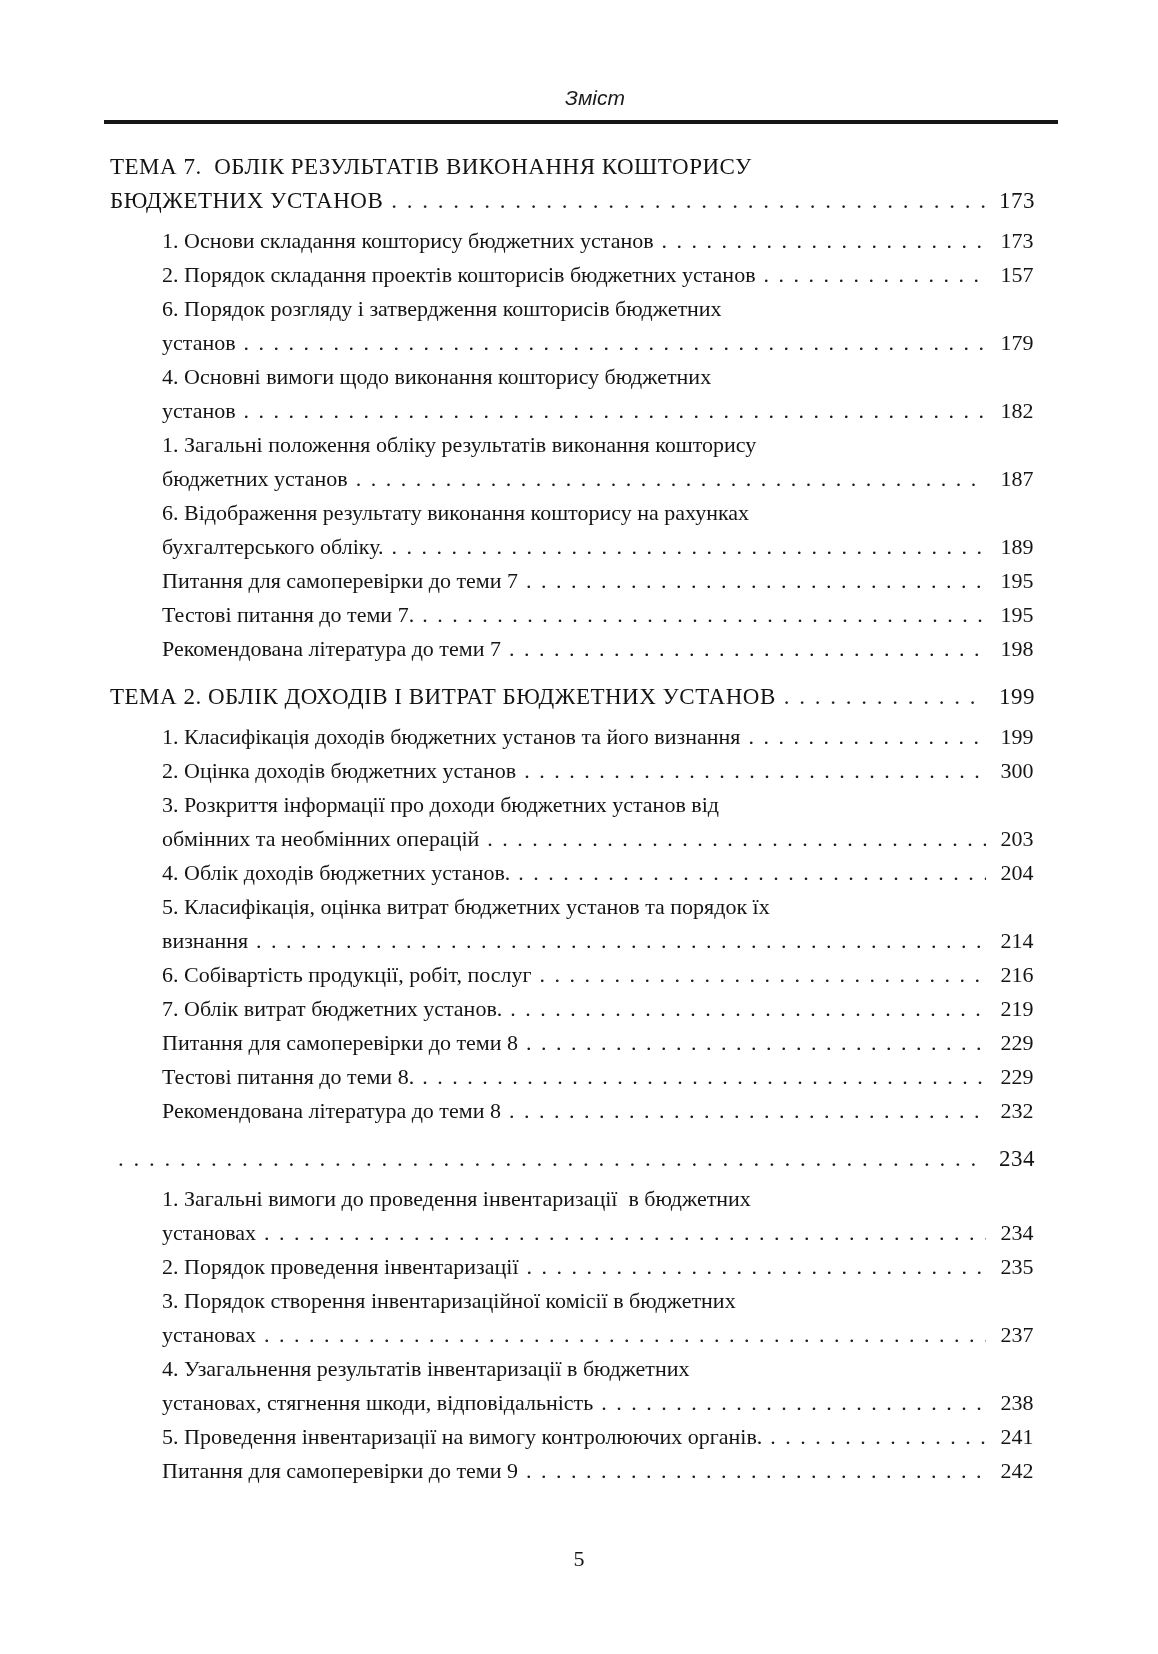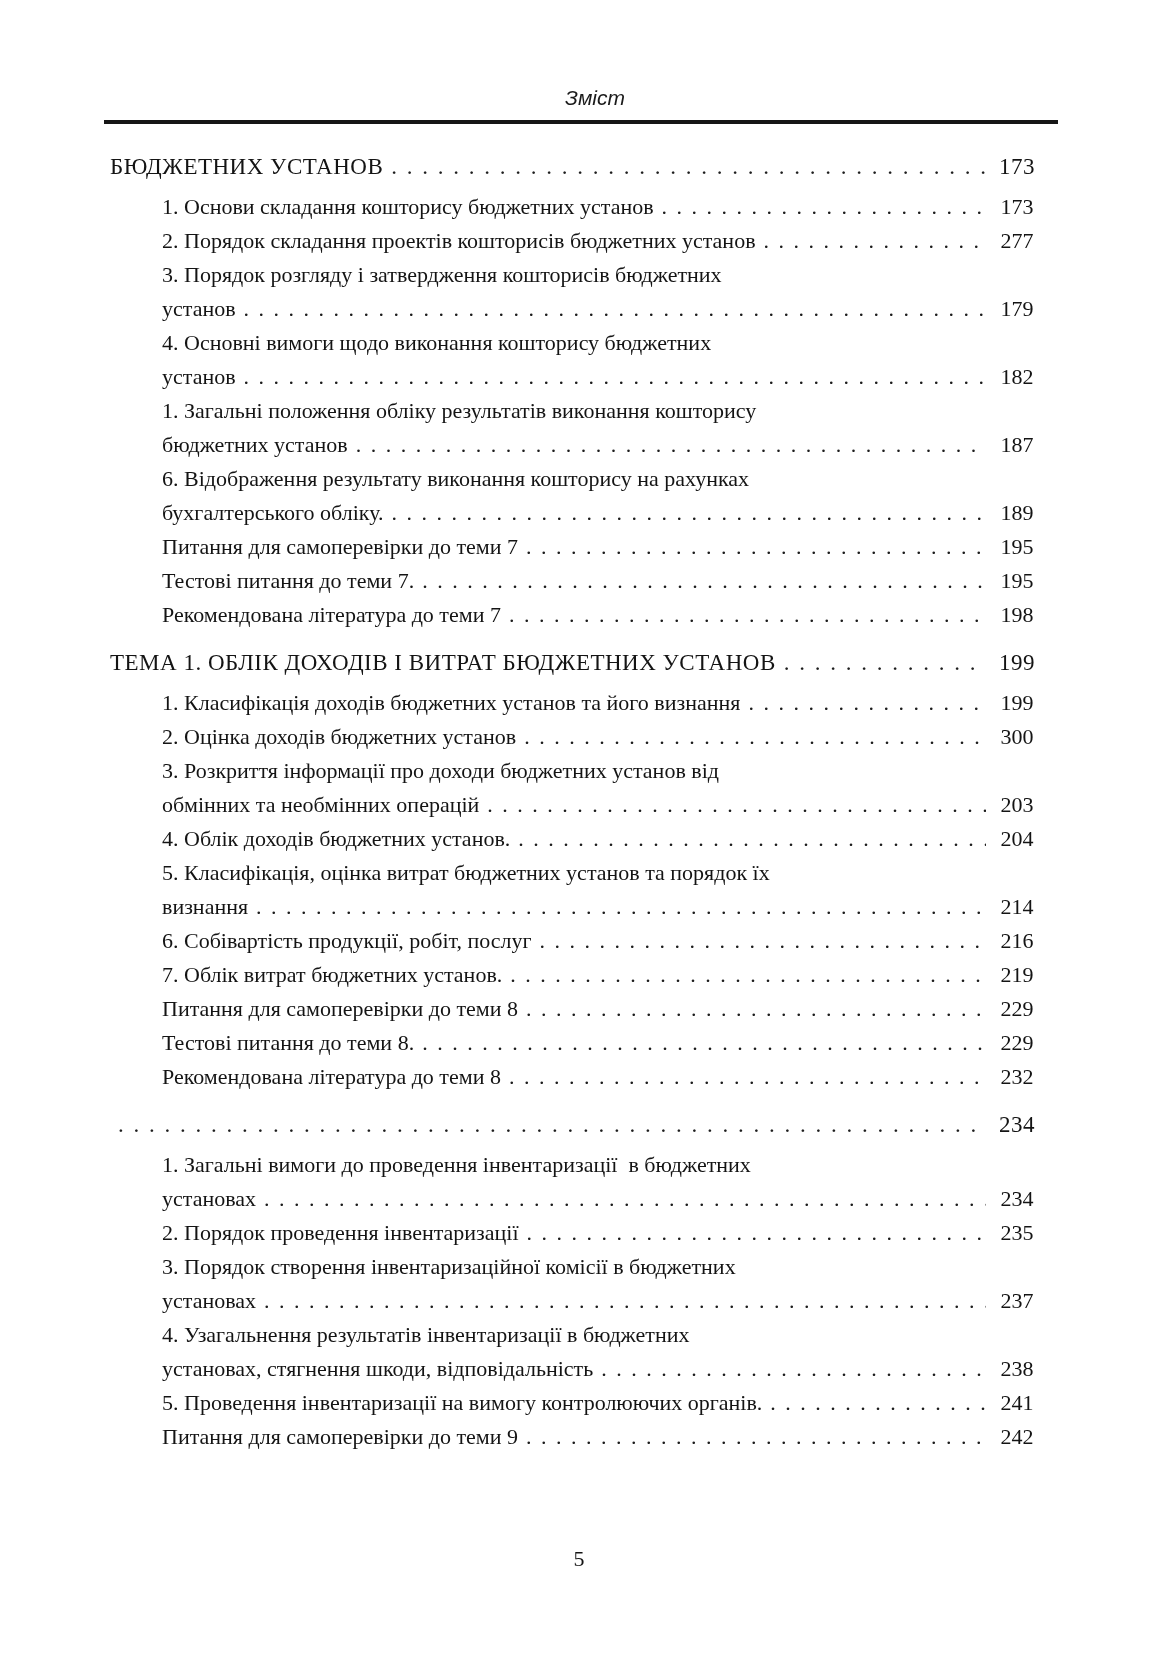--- a/index.html
+++ b/index.html
@@ -65,35 +65,36 @@
 </style>
 </head>
 <body>
 
 <div class="page">
   <div class="running-head">
     <span>Зміст</span>
   </div>
   <div class="head-rule"></div>
   <div class="toc" id="toc">
+      <div class="row tema"><span class="txt">ТЕМА 7.  ОБЛІК РЕЗУЛЬТАТІВ ВИКОНАННЯ КОШТОРИСУ</span></div>
       <div class="row tema-cont head-end"><span class="txt">БЮДЖЕТНИХ УСТАНОВ</span><span class="leader"></span><span class="pg">173</span></div>
       <div class="row item"><span class="txt">1. Основи складання кошторису бюджетних установ</span><span class="leader"></span><span class="pg">173</span></div>
-      <div class="row item"><span class="txt">2. Порядок складання проектів кошторисів бюджетних установ</span><span class="leader"></span><span class="pg">277</span></div>
-      <div class="row item"><span class="txt">3. Порядок розгляду і затвердження кошторисів бюджетних</span></div>
+      <div class="row item"><span class="txt">2. Порядок складання проектів кошторисів бюджетних установ</span><span class="leader"></span><span class="pg">157</span></div>
+      <div class="row item"><span class="txt">6. Порядок розгляду і затвердження кошторисів бюджетних</span></div>
       <div class="row item"><span class="txt">установ</span><span class="leader"></span><span class="pg">179</span></div>
       <div class="row item"><span class="txt">4. Основні вимоги щодо виконання кошторису бюджетних</span></div>
       <div class="row item"><span class="txt">установ</span><span class="leader"></span><span class="pg">182</span></div>
       <div class="row item"><span class="txt">1. Загальні положення обліку результатів виконання кошторису</span></div>
       <div class="row item"><span class="txt">бюджетних установ</span><span class="leader"></span><span class="pg">187</span></div>
       <div class="row item"><span class="txt">6. Відображення результату виконання кошторису на рахунках</span></div>
       <div class="row item"><span class="txt">бухгалтерського обліку.</span><span class="leader"></span><span class="pg">189</span></div>
       <div class="row item"><span class="txt">Питання для самоперевірки до теми 7</span><span class="leader"></span><span class="pg">195</span></div>
       <div class="row item"><span class="txt">Тестові питання до теми 7.</span><span class="leader"></span><span class="pg">195</span></div>
       <div class="row item"><span class="txt">Рекомендована література до теми 7</span><span class="leader"></span><span class="pg">198</span></div>
-      <div class="row tema gap head-end"><span class="txt">ТЕМА 1. ОБЛІК ДОХОДІВ І ВИТРАТ БЮДЖЕТНИХ УСТАНОВ</span><span class="leader"></span><span class="pg">199</span></div>
+      <div class="row tema gap head-end"><span class="txt">ТЕМА 2. ОБЛІК ДОХОДІВ І ВИТРАТ БЮДЖЕТНИХ УСТАНОВ</span><span class="leader"></span><span class="pg">199</span></div>
       <div class="row item"><span class="txt">1. Класифікація доходів бюджетних установ та його визнання</span><span class="leader"></span><span class="pg">199</span></div>
       <div class="row item"><span class="txt">2. Оцінка доходів бюджетних установ</span><span class="leader"></span><span class="pg">300</span></div>
       <div class="row item"><span class="txt">3. Розкриття інформації про доходи бюджетних установ від</span></div>
       <div class="row item"><span class="txt">обмінних та необмінних операцій</span><span class="leader"></span><span class="pg">203</span></div>
       <div class="row item"><span class="txt">4. Облік доходів бюджетних установ.</span><span class="leader"></span><span class="pg">204</span></div>
       <div class="row item"><span class="txt">5. Класифікація, оцінка витрат бюджетних установ та порядок їх</span></div>
       <div class="row item"><span class="txt">визнання</span><span class="leader"></span><span class="pg">214</span></div>
       <div class="row item"><span class="txt">6. Собівартість продукції, робіт, послуг</span><span class="leader"></span><span class="pg">216</span></div>
       <div class="row item"><span class="txt">7. Облік витрат бюджетних установ.</span><span class="leader"></span><span class="pg">219</span></div>
       <div class="row item"><span class="txt">Питання для самоперевірки до теми 8</span><span class="leader"></span><span class="pg">229</span></div>

